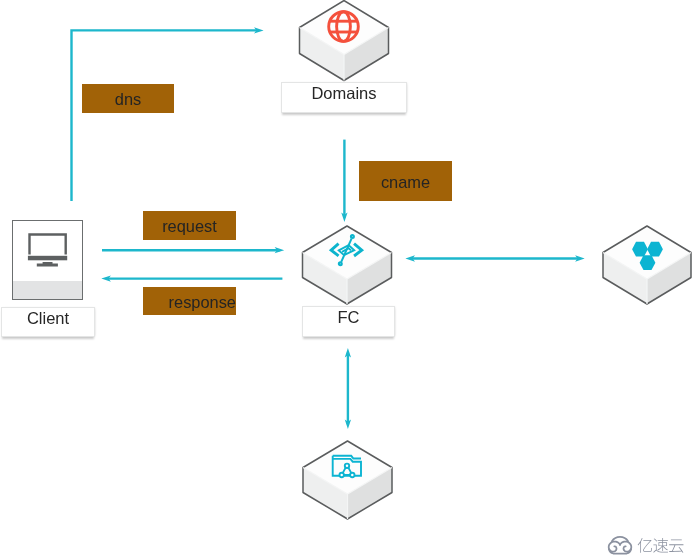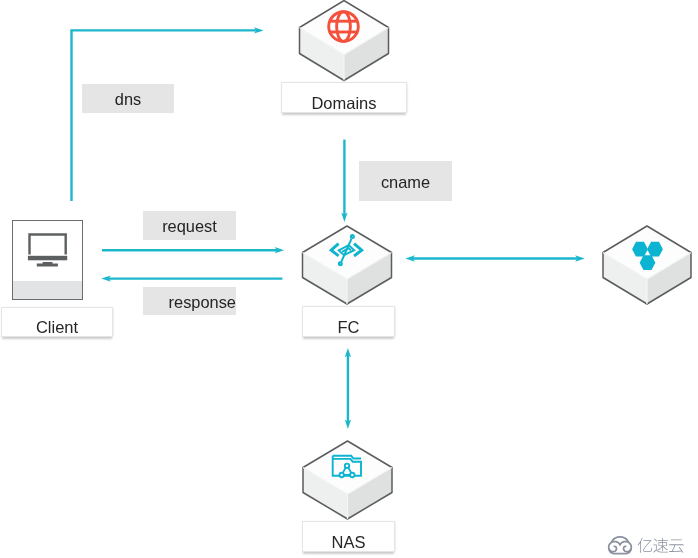--- a/index.html
+++ b/index.html
@@ -2,23 +2,23 @@
 <html><head>
 <meta charset="utf-8">
 <style>
   html,body{margin:0;padding:0;}
   body{width:698px;height:558px;background:#ffffff;
        font-family:"Liberation Sans",sans-serif;overflow:hidden;position:relative;}
   #stage{position:absolute;left:0;top:0;width:698px;height:558px;}
 
   .caption{position:absolute;background:#ffffff;border:1px solid #e4e5e5;
            box-shadow:0 3px 2px -1px rgba(0,0,0,0.20), 1px 0 2px -1px rgba(0,0,0,0.16);
-           display:flex;align-items:flex-end;justify-content:center;
+           display:flex;align-items:flex-start;justify-content:center;
            font-size:16.5px;color:#262626;box-sizing:border-box;}
-  .edgelabel{position:absolute;background:#e5e5e5;
+  .edgelabel{position:absolute;background:#a16207;
              display:flex;align-items:center;justify-content:center;
              font-size:16.4px;color:#242424;box-sizing:border-box;}
   .edgelabel > span{position:relative;top:1.2px;}
   .caption > span{position:relative;top:0.8px;}
   svg.lay{position:absolute;left:0;top:0;width:698px;height:558px;overflow:visible;}
   .clientbox{position:absolute;background:#ffffff;border:1.8px solid #6b6e6f;box-sizing:border-box;}
   .clientband{position:absolute;background:#e2e3e4;}
 </style>
 </head>
 <body>
@@ -135,24 +135,21 @@
                L36.8,266.6 L36.8,263.6 L42.6,263.6 Z"></path>
     </g>
   </svg>
 
   <div class="caption" style="left:281px;top:82px;width:126px;height:31px;">
     <span>Domains</span>
   </div>
   <div class="caption" style="left:302px;top:306px;width:93px;height:31px;">
     <span>FC</span>
   </div>
-  <div class="caption" style="left:302px;top:521px;width:93px;height:31px;">
-    <span>NAS</span>
-  </div>
-  <div class="caption" style="left:1px;top:307px;width:112px;height:30px;">
+  <div class="caption" style="left:1px;top:307px;width:94px;height:30px;">
     <span>Client</span>
   </div>
 
   <svg class="lay" viewBox="0 0 698 558" width="698" height="558">
     <g fill="none" stroke="#8b919f" stroke-width="1.75" stroke-linecap="round" stroke-linejoin="round">
       <path d="M628.1,541.2 A9.9,9.9 0 0 0 611.9,541.2 M608.9,549.3 A5.9,5.9 0 0 0 613.2,553.5 L626.8,553.5 A5.9,5.9 0 0 0 631.1,549.3"></path>
       <path d="M620.2,544.8 L619.4,543.7 L618.4,542.8 L617.2,542.1 L616.0,541.7 L614.7,541.5 L613.5,541.6 L612.3,542.0 L611.3,542.5 L610.4,543.2 L609.7,544.1 L609.1,545.0 L608.8,546.1 L608.7,547.1 L608.8,548.1 L609.1,549.0 L609.6,549.8 L610.2,550.5 L610.9,551.1 L611.7,551.4 L612.5,551.6 L613.3,551.7 L614.0,551.5 L614.7,551.3 L615.3,550.9 L615.8,550.4 L616.2,549.9 L616.4,549.3 L616.5,548.7 L616.4,548.1 L616.3,547.6 L616.1,547.2 L615.8,546.8 L615.4,546.5 L615.0,546.4 L614.7,546.3 L614.3,546.3"></path>
       <path d="M619.8,544.8 L620.6,543.7 L621.6,542.8 L622.8,542.1 L624.0,541.7 L625.3,541.5 L626.5,541.6 L627.7,542.0 L628.7,542.5 L629.6,543.2 L630.3,544.1 L630.9,545.0 L631.2,546.1 L631.3,547.1 L631.2,548.1 L630.9,549.0 L630.4,549.8 L629.8,550.5 L629.1,551.1 L628.3,551.4 L627.5,551.6 L626.7,551.7 L626.0,551.5 L625.3,551.3 L624.7,550.9 L624.2,550.4 L623.8,549.9 L623.6,549.3 L623.5,548.7 L623.6,548.1 L623.7,547.6 L623.9,547.2 L624.2,546.8 L624.6,546.5 L625.0,546.4 L625.3,546.3 L625.7,546.3"></path>
     </g>
     <g fill="#8b919f">

